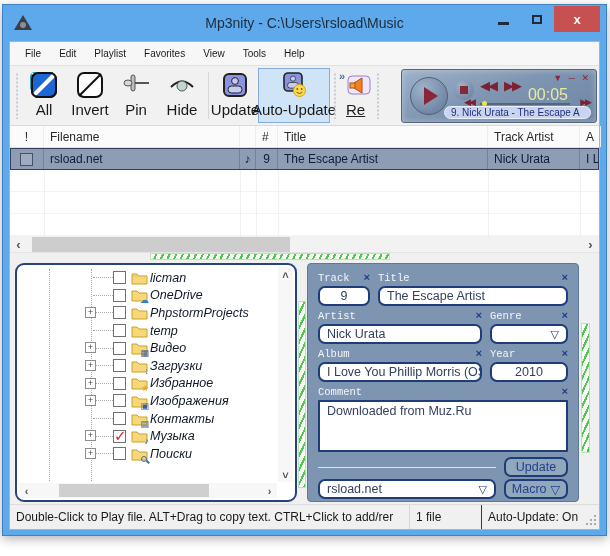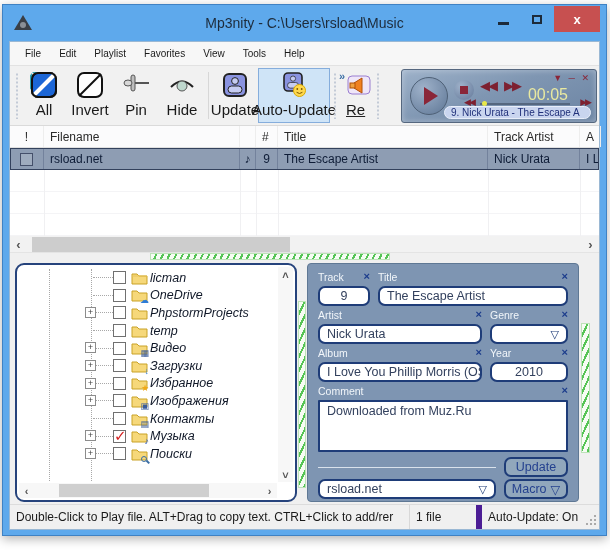--- a/index.html
+++ b/index.html
@@ -114,40 +114,40 @@
   .vsplit .hatch { position:absolute; top:38px; bottom:14px; left:1px; width:8px; }
   .right-strip { width:13px; position:relative; }
   .right-strip .hatch { position:absolute; top:60px; height:130px; left:2px; width:9px; }
 
   
   .tag-panel { width:272px; background:#7E95B2; border:1px solid #5F7894; border-radius:4px; padding:7px 10px 6px 10px;
                color:#fff; display:flex; flex-direction:column; }
   .frow { display:flex; gap:8px; margin-bottom:3px; }
   .fgroup { display:flex; flex-direction:column; }
   .fgroup.grow { flex:1; min-width:0; }
-  .lblrow { display:flex; justify-content:space-between; height:13px; margin-bottom:2px; }
+  .lblrow { display:flex; justify-content:space-between; align-items:center; height:13px; margin-bottom:2px;font-family:Liberation Mono, monospace; }
   .flabel { font-size:10.5px; color:#F2F6FA; }
   .fx { color:#1B3C8C; font-weight:bold; font-size:11px; line-height:10px; }
   .field { height:20px; background:#fff; border:2px solid #1E3C78; border-radius:7px; color:#33415E; font-size:12.5px;
            display:flex; align-items:center; padding:0 7px; white-space:nowrap; overflow:hidden; }
   .field.center { justify-content:center; }
   .field .caret { margin-left:auto; color:#1E3C78; font-size:11px; }
   .comment-box { height:52px; align-items:flex-start; padding-top:2px; border-radius:1px; }
   .update-row { display:flex; align-items:center; gap:8px; margin:5px 0 2px 0; }
   .update-row .rule { flex:1; height:1px; background:#D9E2EC; }
   .panel-btn { width:64px; height:20px; background:#91A7BC; border:2px solid #1E3C78; border-radius:7px;
                color:#24418F; font-size:12.5px; display:flex; align-items:center; justify-content:center; gap:4px; }
   .rename-row { display:flex; gap:8px; }
   .rename-row .field { flex:1; }
 
   
   .statusbar { height:25px; margin-top:auto; background:#F0F0F0; border-top:1px solid #DCDCDC; display:flex; align-items:center; font-size:12px; color:#1a1a1a; }
   .sb-cell { padding:0 6px; white-space:nowrap; overflow:hidden; height:100%; display:flex; align-items:center; }
   .sb-main { width:400px; border-right:1px solid #D8D8D8; }
-  .sb-count { width:72px; border-right:6px solid #4c1d95; }
+  .sb-count { width:72px; border-right:1px solid #4c1d95; }
   .sb-auto { flex:1; }
   .sb-grip { width:14px; height:100%; position:relative; }
   .sb-grip::after { content:""; position:absolute; right:3px; bottom:4px; width:2px; height:2px; background:#AAA;
                     box-shadow:-4px 4px 0 #AAA, 0 4px 0 #AAA, -8px 8px 0 #AAA, -4px 8px 0 #AAA, 0 8px 0 #AAA; transform:translateY(-8px); }
 
   
   .icon28 { width:28px; height:26px; position:relative; }
 </style>
 </head>
 <body>

